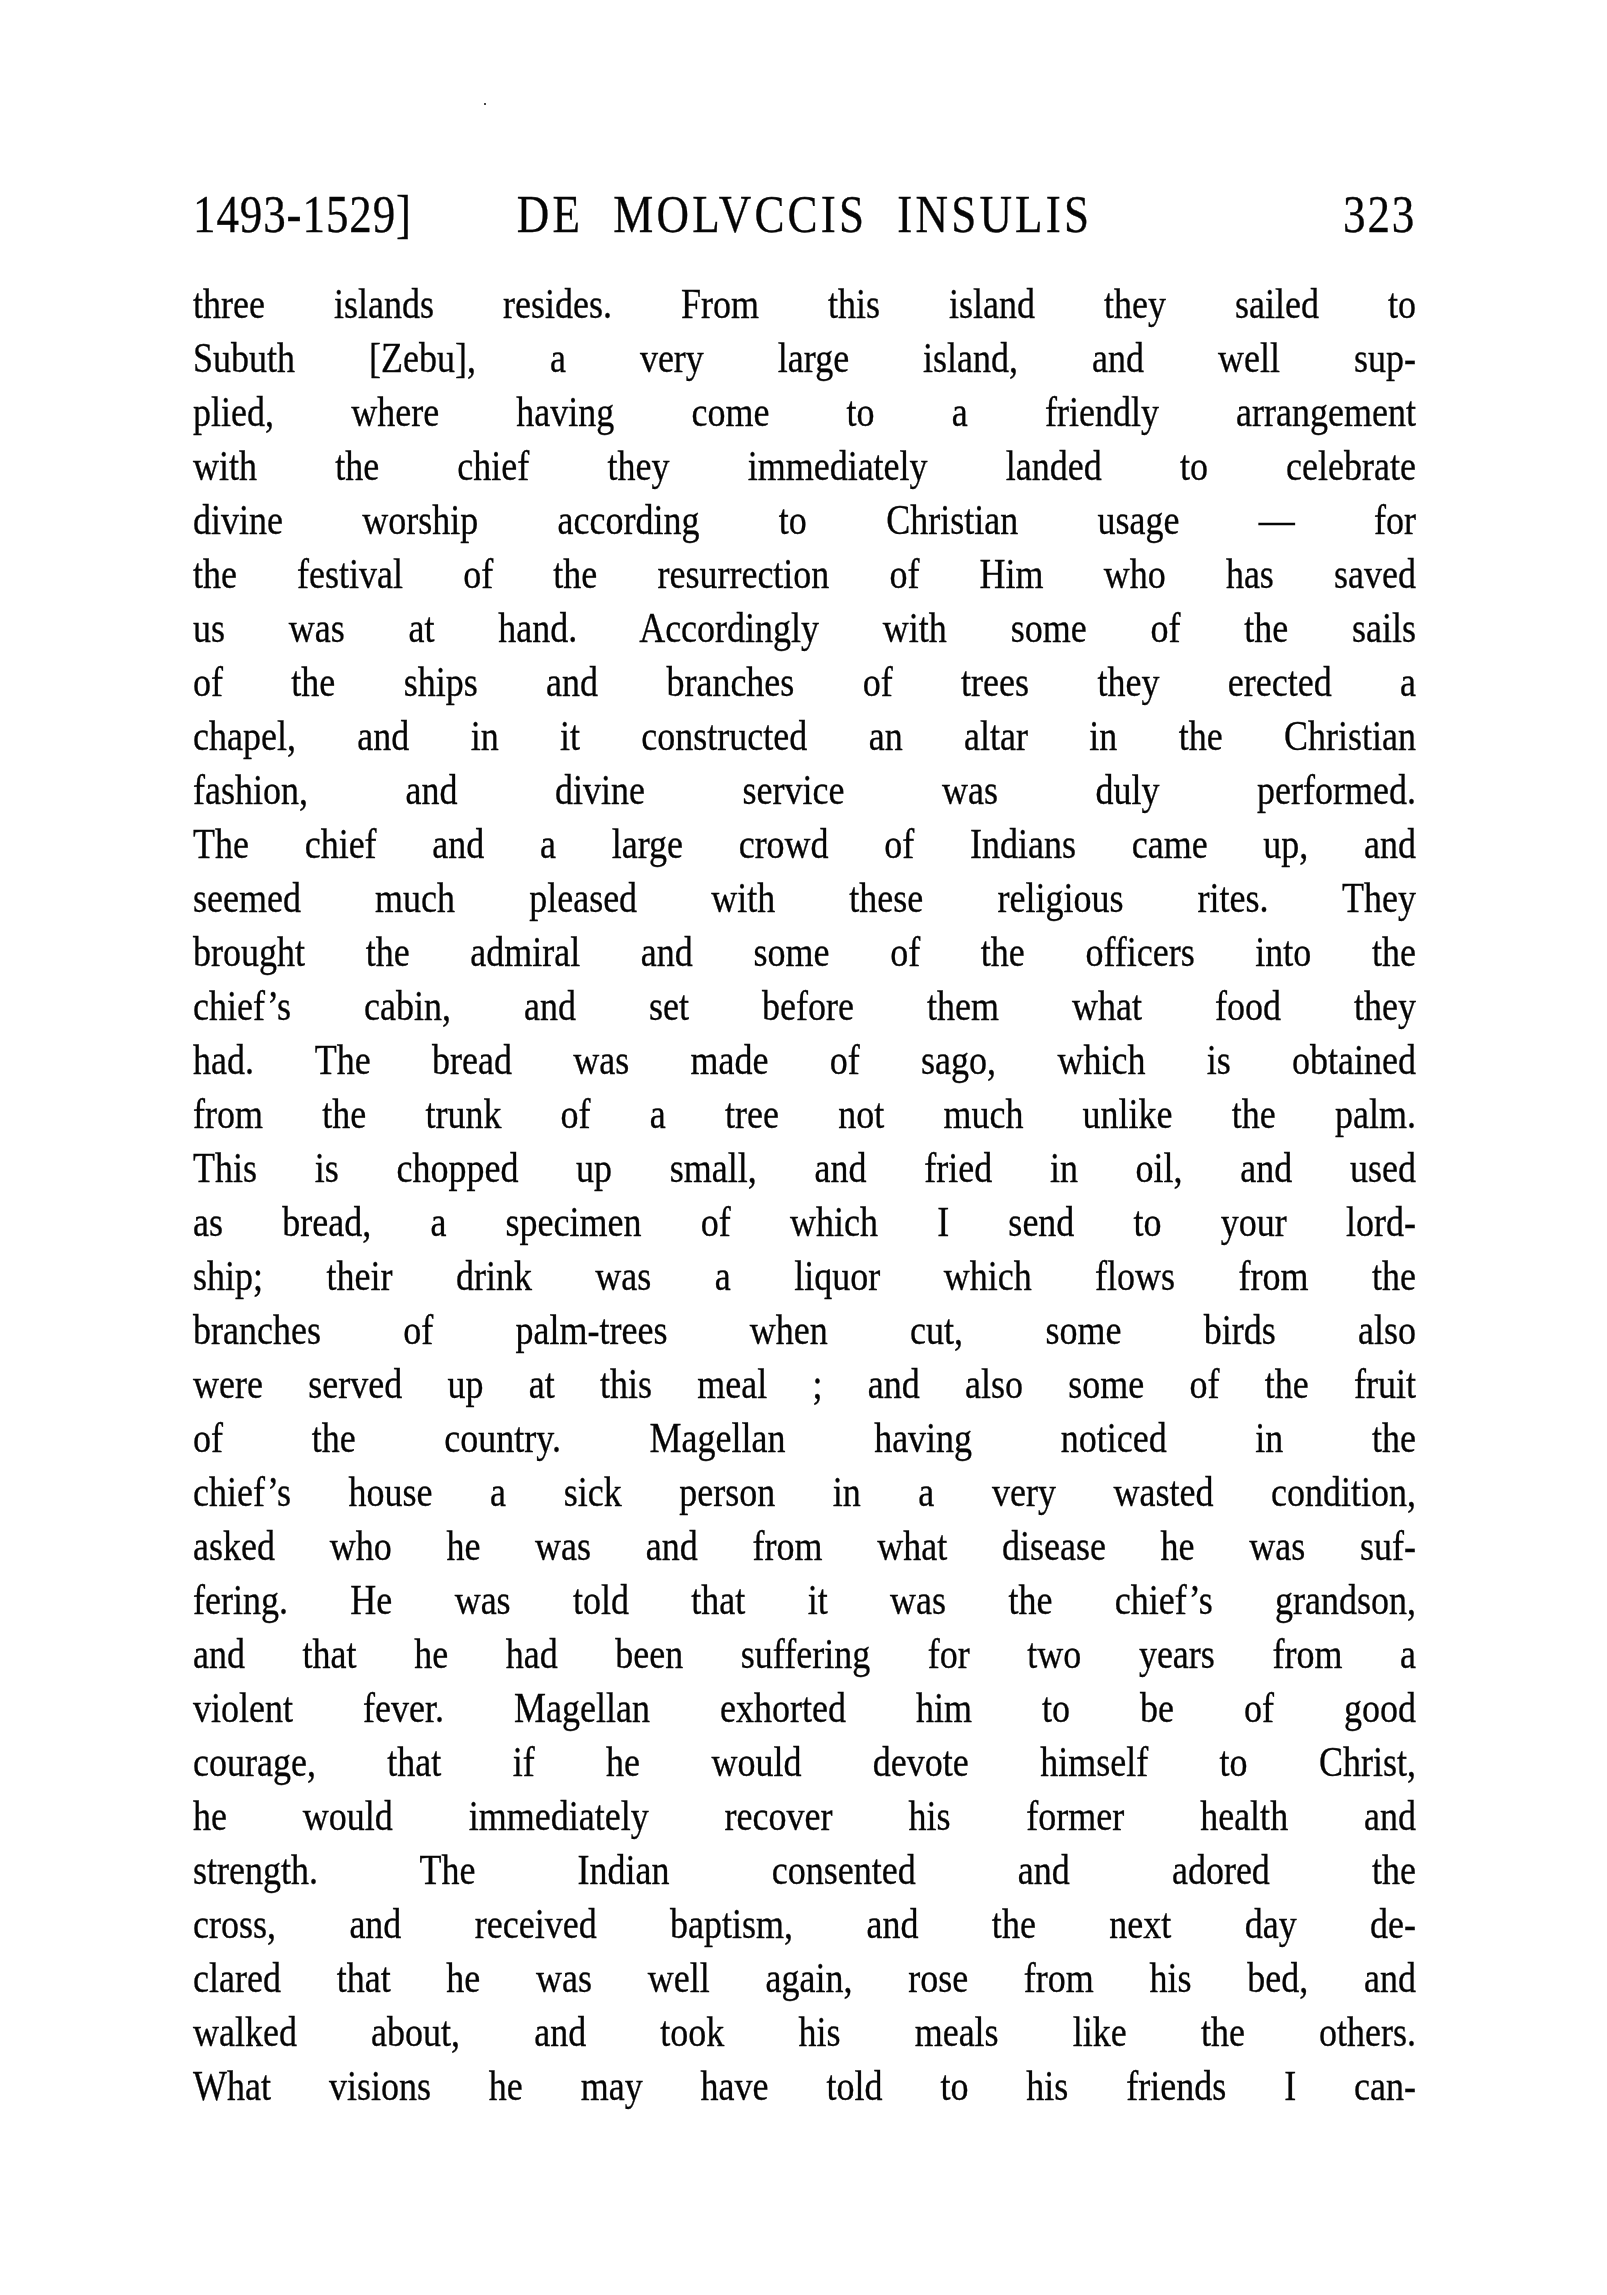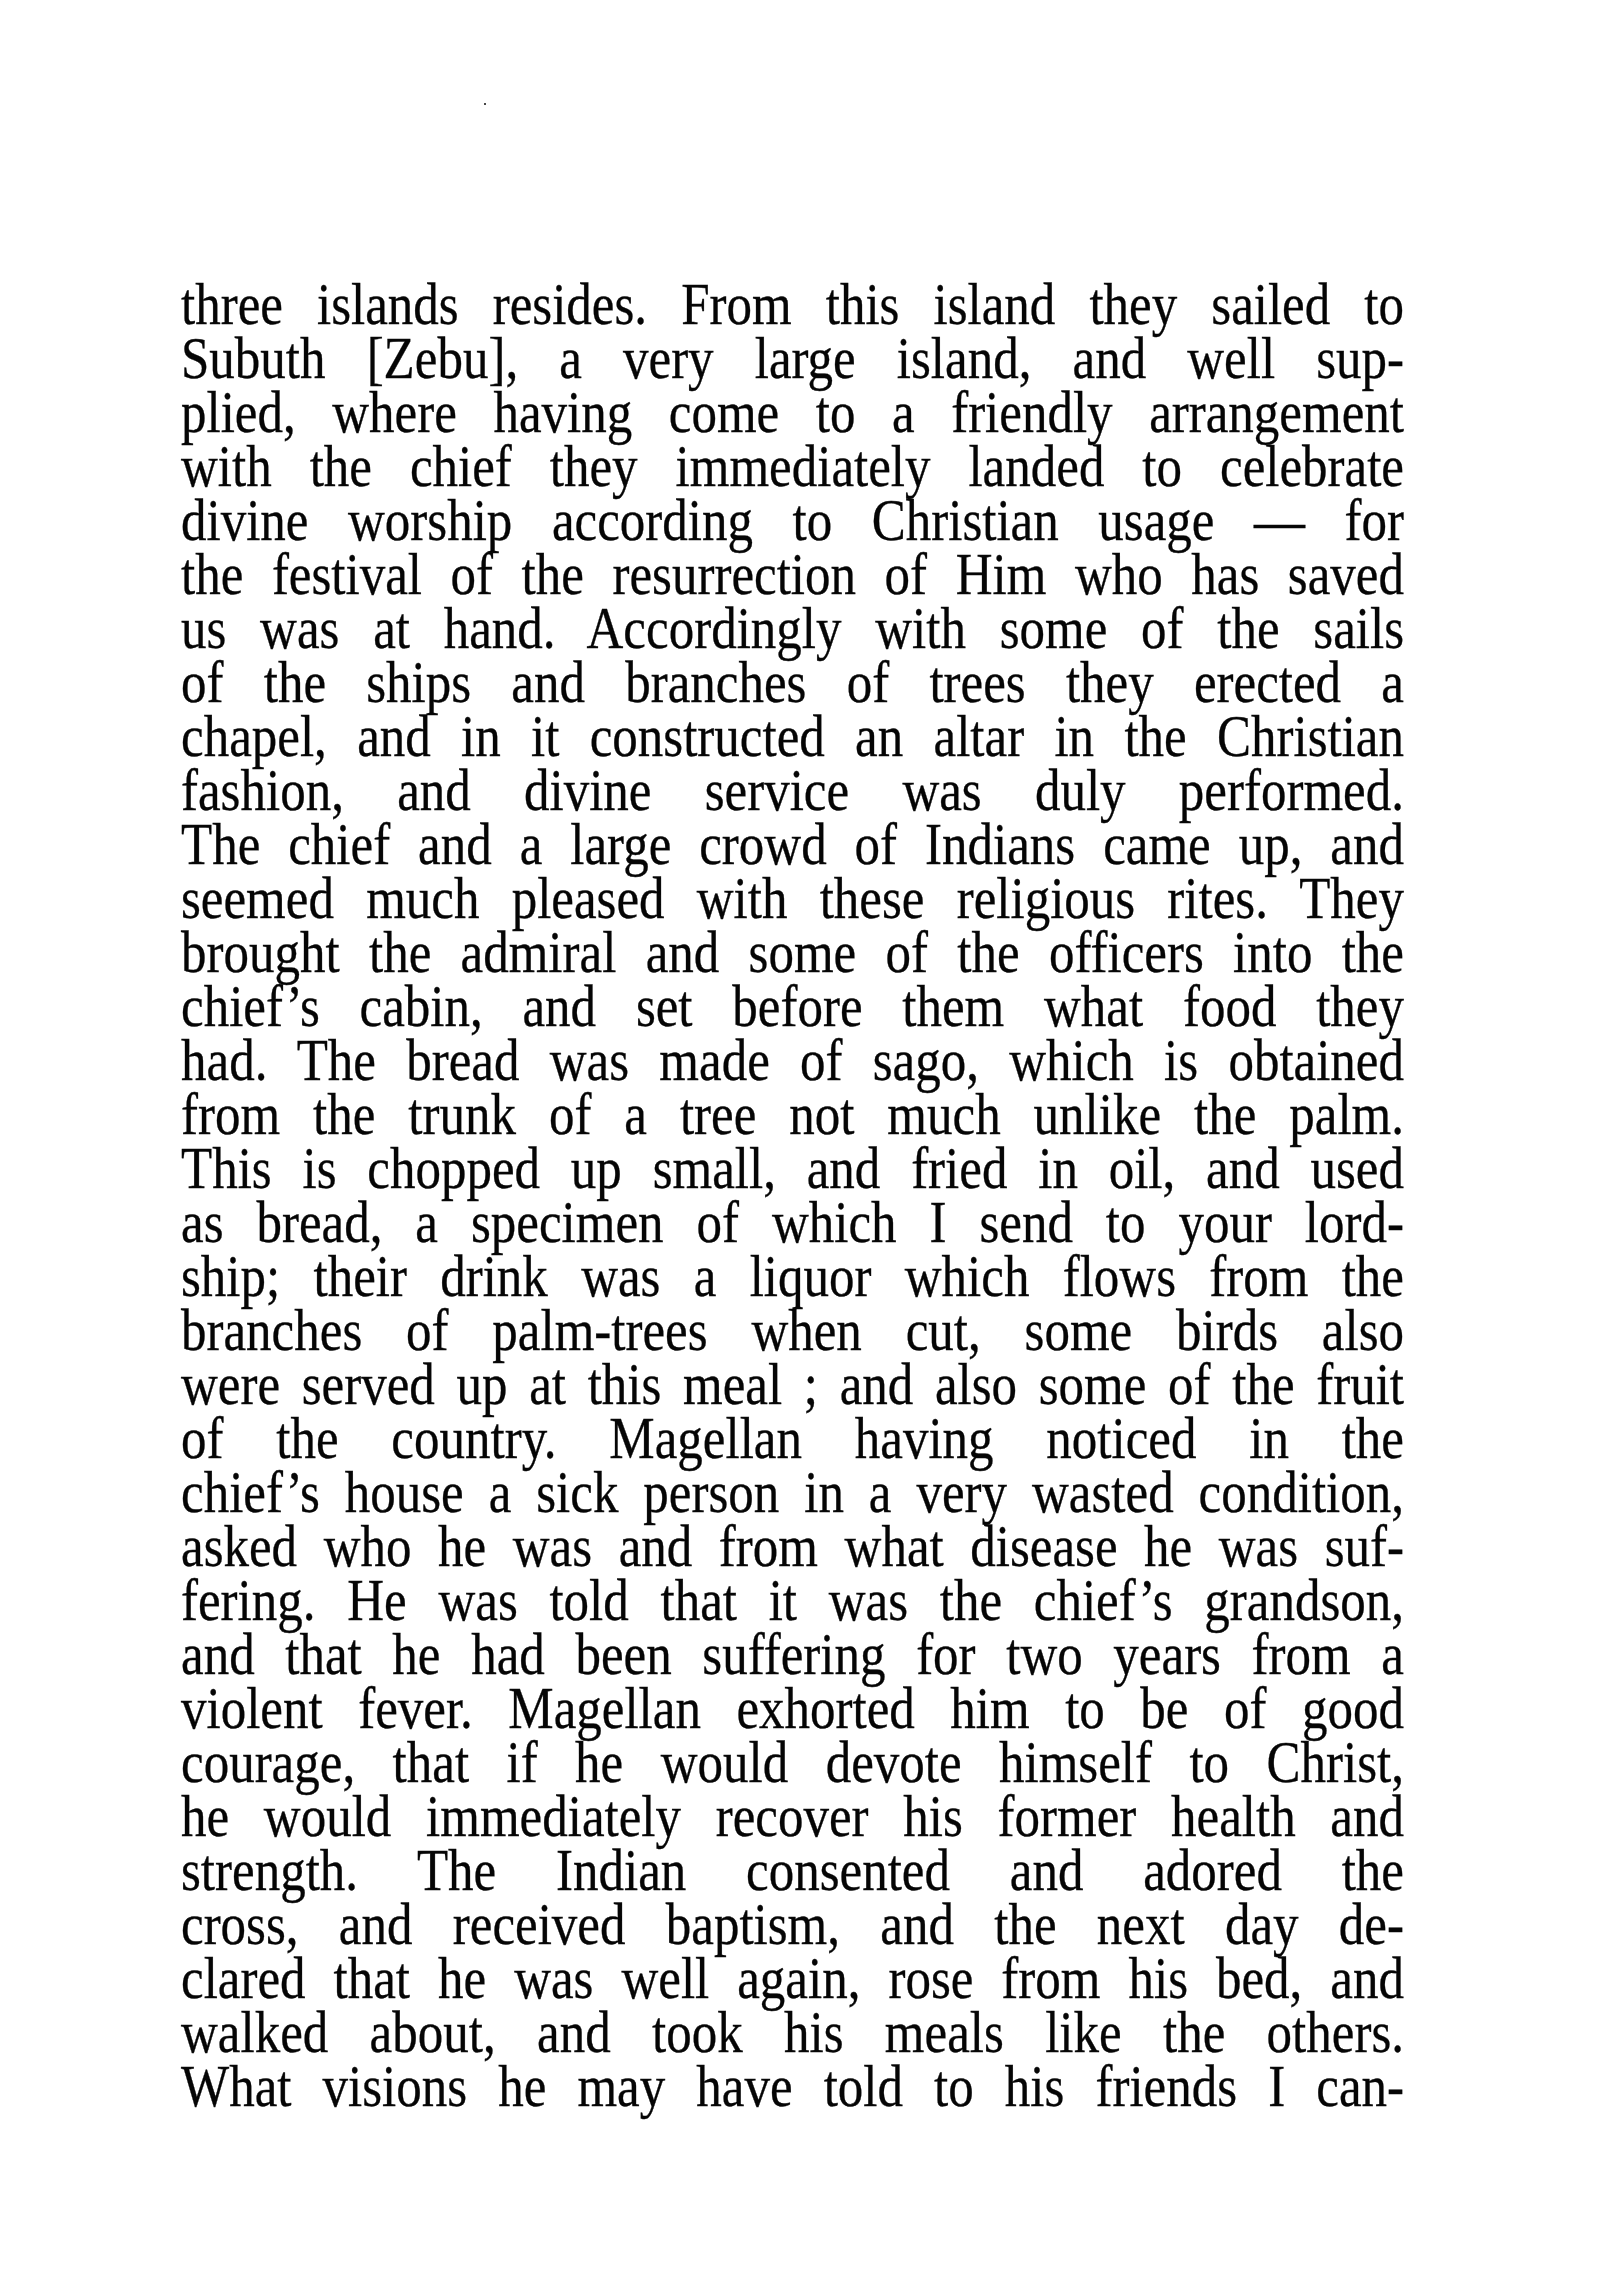--- a/index.html
+++ b/index.html
@@ -47,23 +47,23 @@
     word-spacing: 15.6px;
   }
   .header-page {
     width: 24%;
     text-align: right;
     letter-spacing: 1.8px;
   }
   .body-text {
     position: absolute;
     top: 277px;
-    left: 181px;
+    left: 193px;
     width: 1223px;
-    font-size: 51px;
+    font-size: 36px;
     -webkit-text-stroke: 0.3px #111;
   }
   .line {
     height: 54px;
     line-height: 54px;
     text-align: justify;
     text-align-last: justify;
     transform: scaleY(1.16);
     transform-origin: 50% 50%;
   }
@@ -71,20 +71,25 @@
     position: absolute;
     background: #0a0a0a;
     border-radius: 50%;
   }
 </style>
 </head>
 <body>
 
 <div class="scan-page">
 
+  <div class="running-header">
+    <span class="header-date">1493-1529]</span>
+    <span class="header-title">DE MOLVCCIS INSULIS</span>
+    <span class="header-page">323</span>
+  </div>
 
   <div class="body-text">
       <div class="line">three islands resides. From this island they sailed to</div>
       <div class="line">Subuth [Zebu], a very large island, and well sup-</div>
       <div class="line">plied, where having come to a friendly arrangement</div>
       <div class="line">with the chief they immediately landed to celebrate</div>
       <div class="line">divine worship according to Christian usage — for</div>
       <div class="line">the festival of the resurrection of Him who has saved</div>
       <div class="line">us was at hand. Accordingly with some of the sails</div>
       <div class="line">of the ships and branches of trees they erected a</div>

